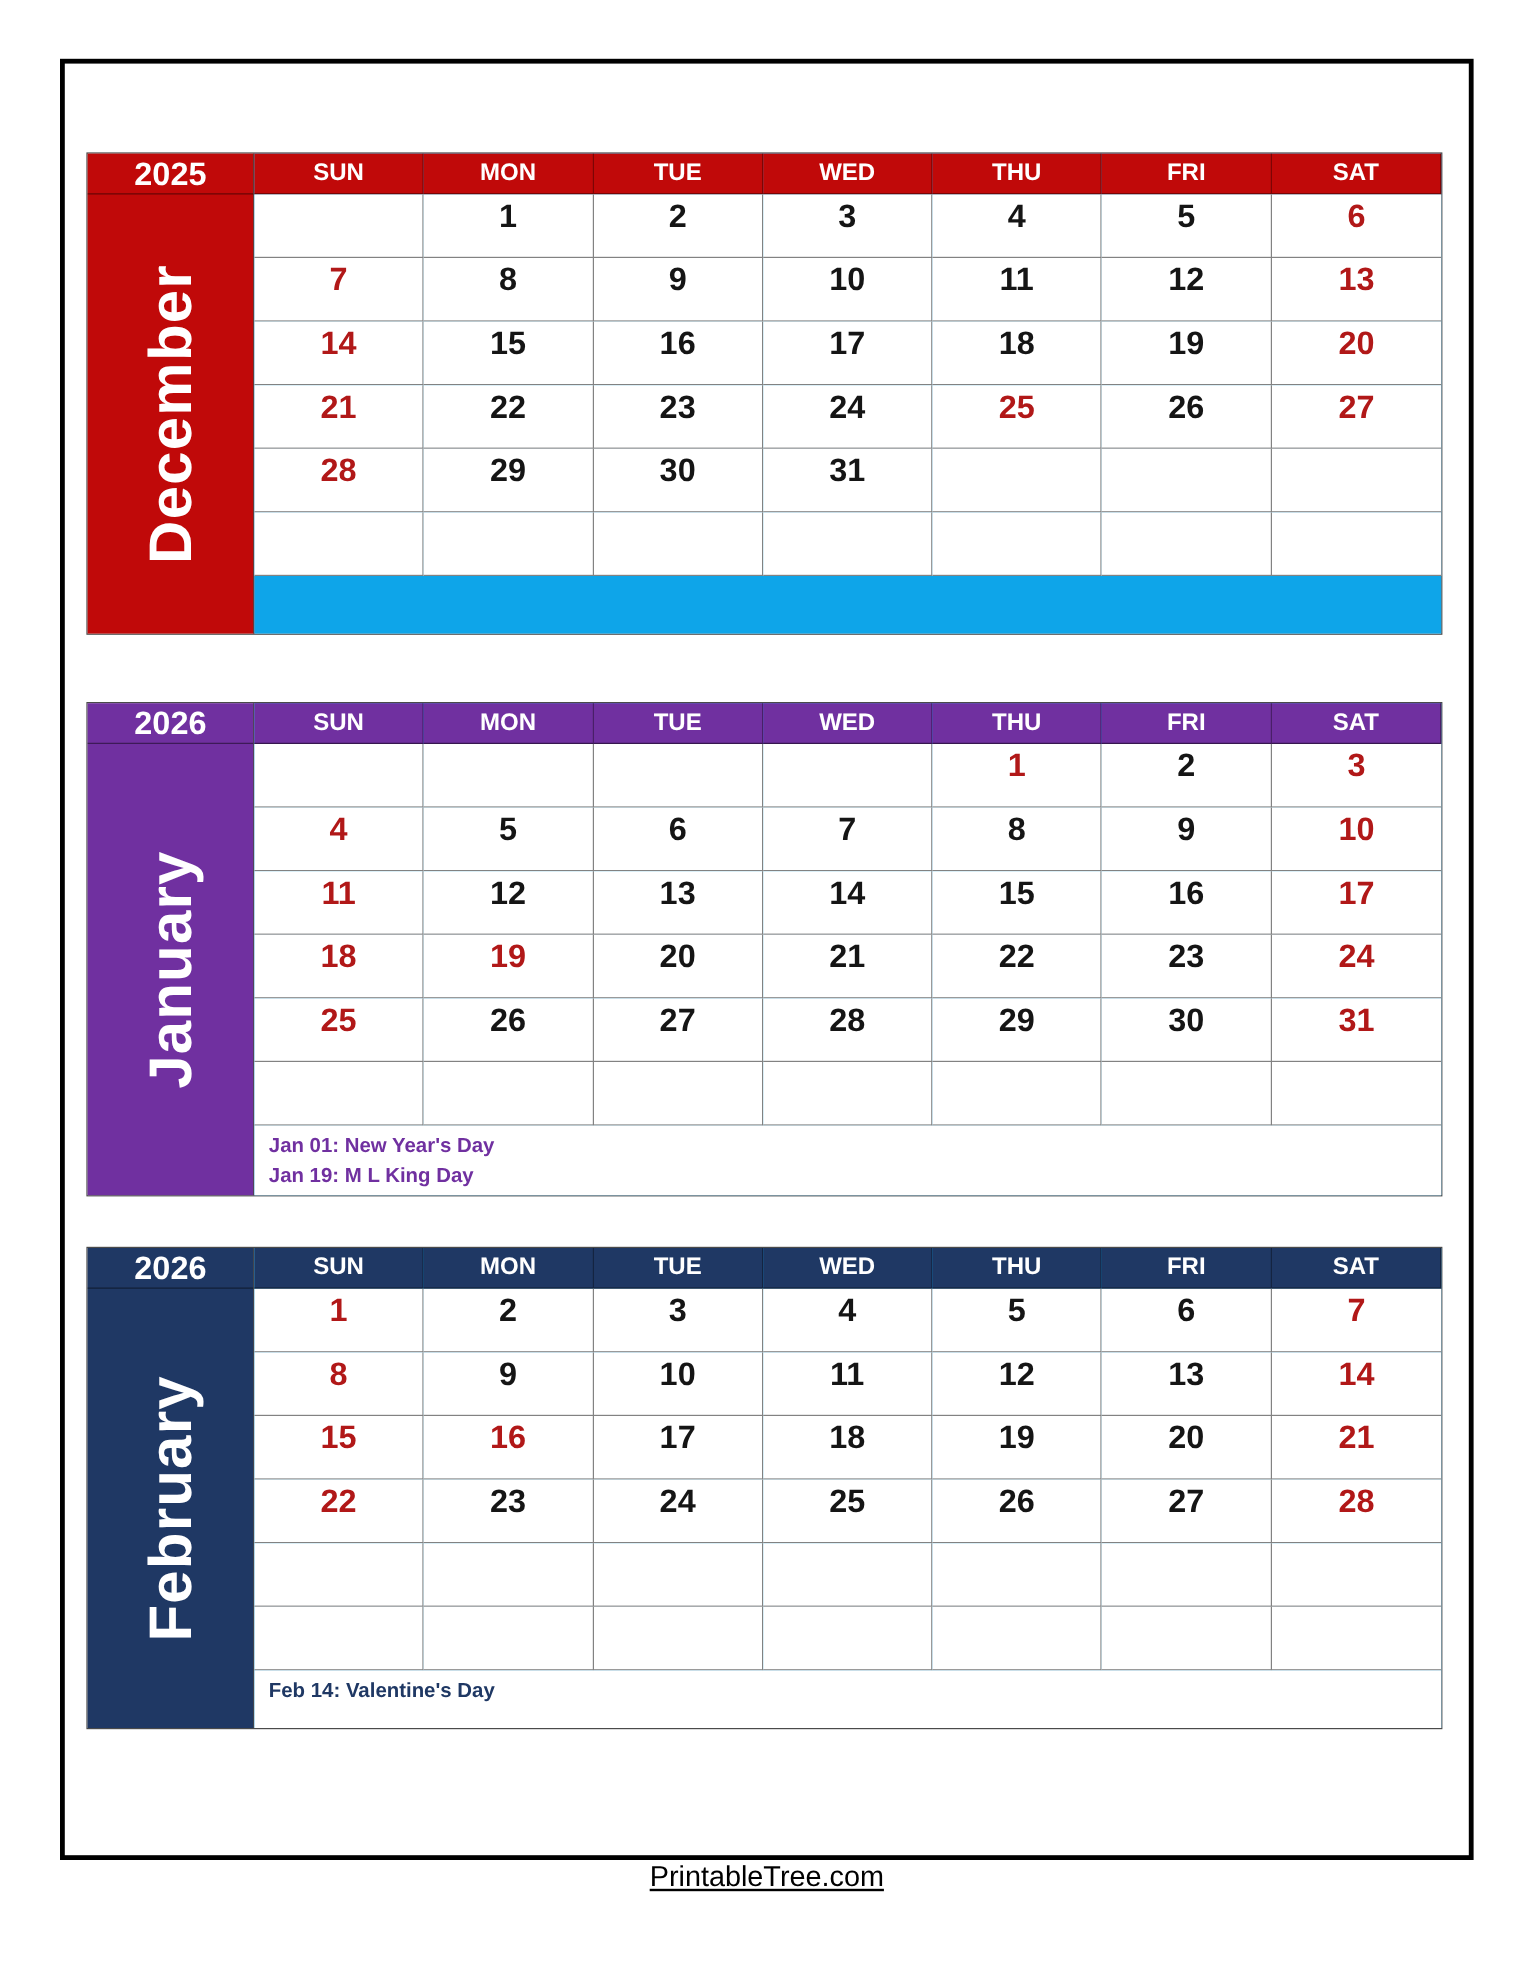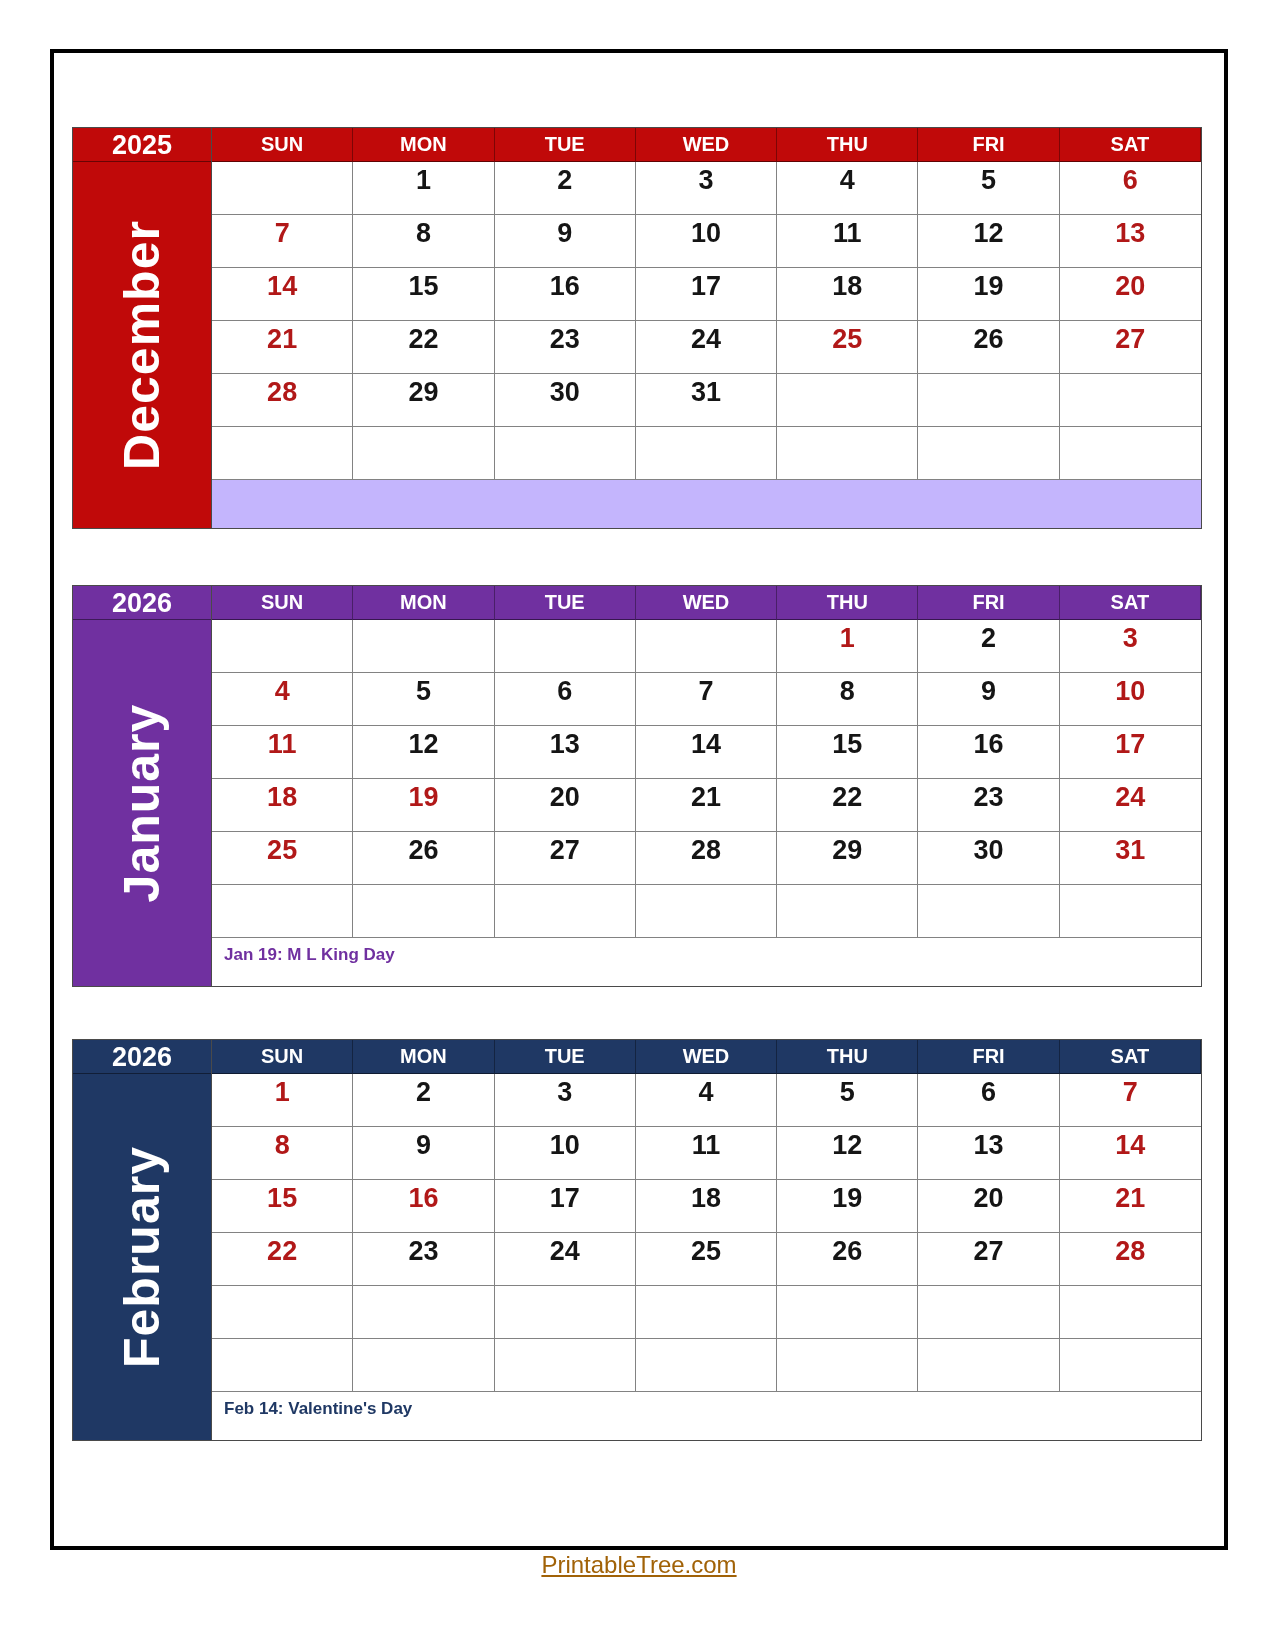--- a/index.html
+++ b/index.html
@@ -29,21 +29,21 @@
   .vtext {
     position:absolute; top:50%; left:50%;
     transform:translate(-50%,-50%) rotate(-90deg);
     white-space:nowrap; color:#ffffff;
     font-size:50px; font-weight:bold; letter-spacing:1px;
   }
   .grid {
     flex:1; display:grid;
     grid-template-columns:repeat(7,1fr);
     grid-template-rows:34px repeat(6,53px) minmax(48px,auto);
-    background:#c4b5fd;
+    background:#0ea5e9;
   }
   .dh {
     background:var(--accent); color:#ffffff;
     font-size:20px; font-weight:bold; text-align:center;
     line-height:33px;
     border-right:1px solid rgba(0,0,0,0.35);
     border-bottom:1px solid rgba(0,0,0,0.5);
   }
   .dh:last-of-type { border-right:none; }
   .dc {
@@ -183,20 +183,21 @@
         <div class="dc">30</div>
         <div class="dc red">31</div>
         <div class="dc"></div>
         <div class="dc"></div>
         <div class="dc"></div>
         <div class="dc"></div>
         <div class="dc"></div>
         <div class="dc"></div>
         <div class="dc"></div>
         <div class="holiday">
+          <div>Jan 01: New Year's Day</div>
           <div>Jan 19: M L King Day</div>
         </div>
       </div>
   </section>
 
   <section class="month" style="top: 986px; --accent: #1f3864;">
     <div class="sidebar">
       <div class="year">2026</div>
       <div class="name-wrap">
         <span class="vtext">February</span>
@@ -251,15 +252,15 @@
         <div class="dc"></div>
         <div class="dc"></div>
         <div class="dc"></div>
         <div class="dc"></div>
         <div class="holiday">
           <div>Feb 14: Valentine's Day</div>
         </div>
       </div>
   </section>
 
-  <a class="footer-link" href="#" style="color: #a16207;">PrintableTree.com</a>
+  <a class="footer-link" href="#" style="color: #000000;">PrintableTree.com</a>
 
 </div>
 
 </body></html>

